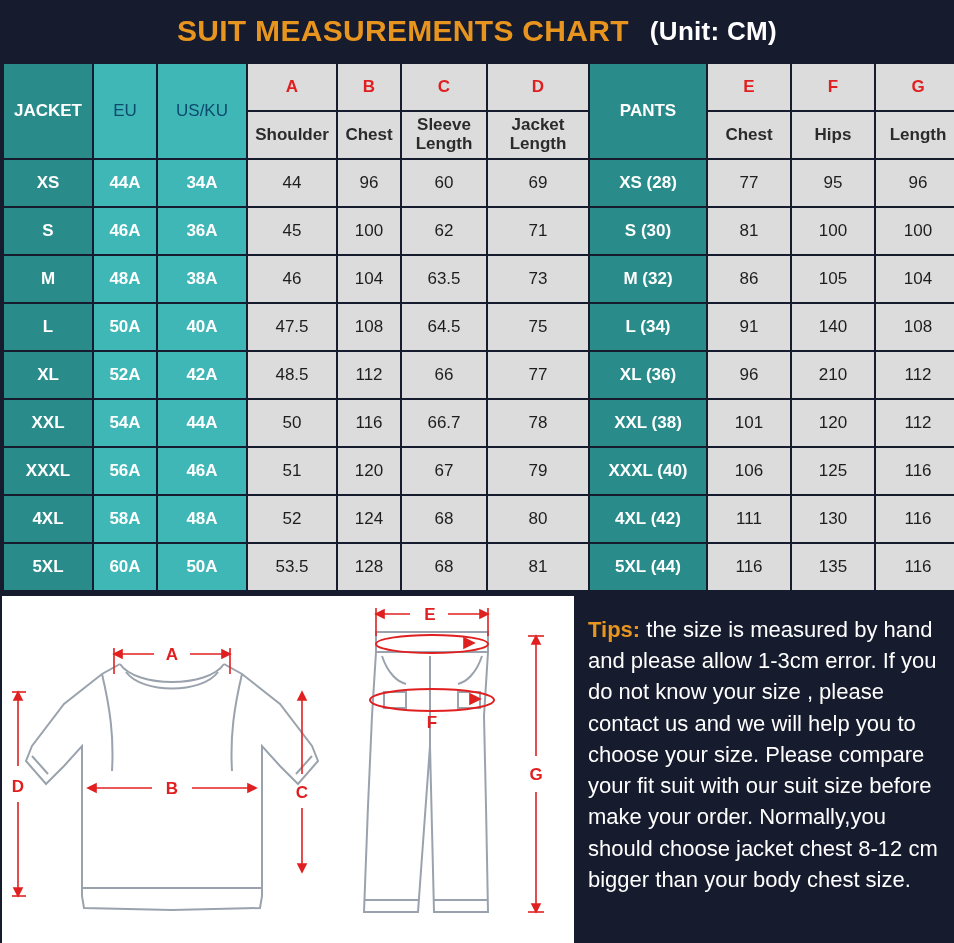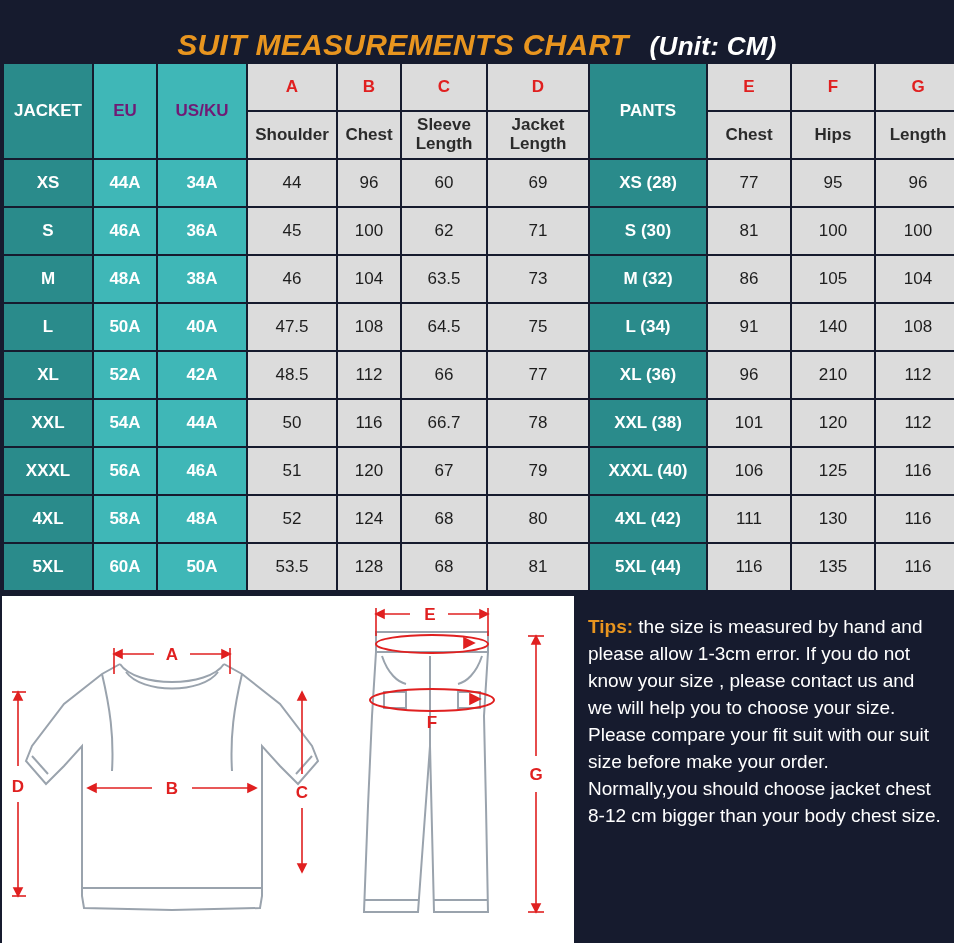--- a/index.html
+++ b/index.html
@@ -7,46 +7,45 @@
     margin: 0; padding: 0;
     width: 954px; height: 943px;
     background: #161b2e;
     font-family: "Liberation Sans", sans-serif;
   }
   #page { width: 954px; height: 943px; background: #161b2e; position: relative; overflow: hidden; }
 
   
   .title-bar {
     height: 62px;
-    display: flex; align-items: flex-end; justify-content: center;
+    display: flex; align-items: center; justify-content: center;
     color: #e8951f;
     font-size: 30px; font-weight: bold;
     letter-spacing: .3px;
-    font-style: italic;
   }
   .title-bar .unit { color: #ffffff; font-size: 26px; font-weight: bold; margin-left: 21px; }
 
   
   table.size-chart {
     width: 950px;
     margin: 0 2px;
     border-collapse: separate;
     border-spacing: 2px;
     table-layout: fixed;
   }
   table.size-chart td, table.size-chart th {
     text-align: center;
     vertical-align: middle;
     font-size: 17px;
     padding: 0;
     height: 46px;
   }
   
   .h-dark { background: #2a8b8b; color: #ffffff; font-weight: bold; font-size: 21px; }
-  .h-teal { background: #3fb7b7; color: #701a75; font-weight: bold; font-size: 21px; }
+  .h-teal { background: #3fb7b7; color: #0c4a6e; font-weight: normal; font-size: 21px; }
   .h-letter { background: #dcdcdc; color: #e02020; font-weight: bold; font-size: 21px; height: 46px; }
   .h-sub { background: #dcdcdc; color: #2b2b2b; font-weight: bold; font-size: 15px; height: 58px; line-height: 1.1; margin-top: 48px; }
   
   .c-dark { background: #2a8b8b; color: #ffffff; font-weight: bold; font-size: 17px; }
   .c-teal { background: #3fb7b7; color: #ffffff; font-weight: bold; font-size: 17px; }
   .c-grey { background: #dcdcdc; color: #1e1e1e; font-size: 17px; }
 
   
   col.c-jacket { width: 88px; }
   col.c-eu     { width: 62px; }
@@ -72,21 +71,21 @@
     display: flex;
     position: relative;
   }
   .diagram-jacket { width: 340px; position: relative; }
   .diagram-pants  { width: 232px; position: relative; }
   .tips {
     flex: 1;
     background: #161b2e;
     color: #ffffff;
     padding: 18px 10px 10px 14px;
-    font-size: 19px;
+    font-size: 22px;
     line-height: 1.42;
   }
   .tips b { color: #e8951f; font-weight: bold; }
 
   svg { display: block; }
   .lbl { fill: #e02020; font-size: 17px; font-weight: bold; font-family: "Liberation Sans", sans-serif; }
 </style>
 </head>
 <body>
 

